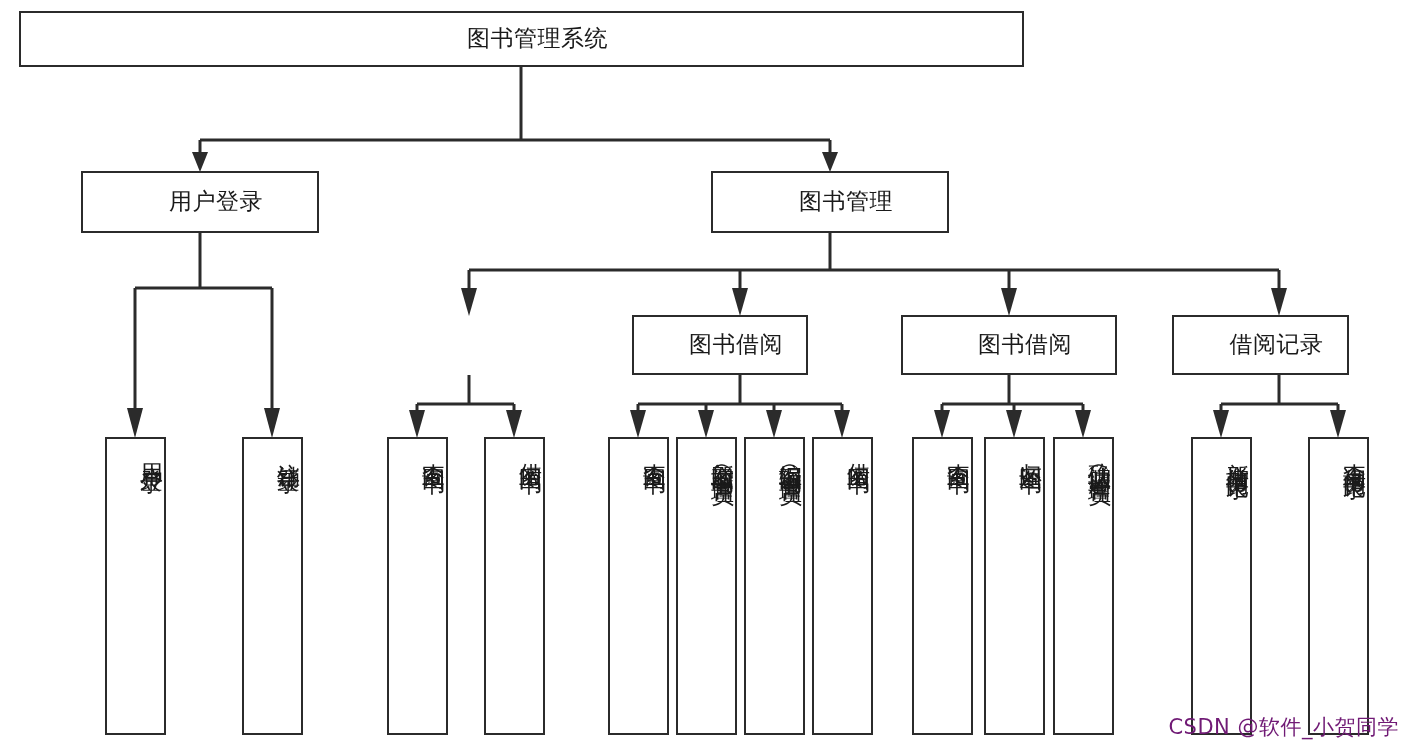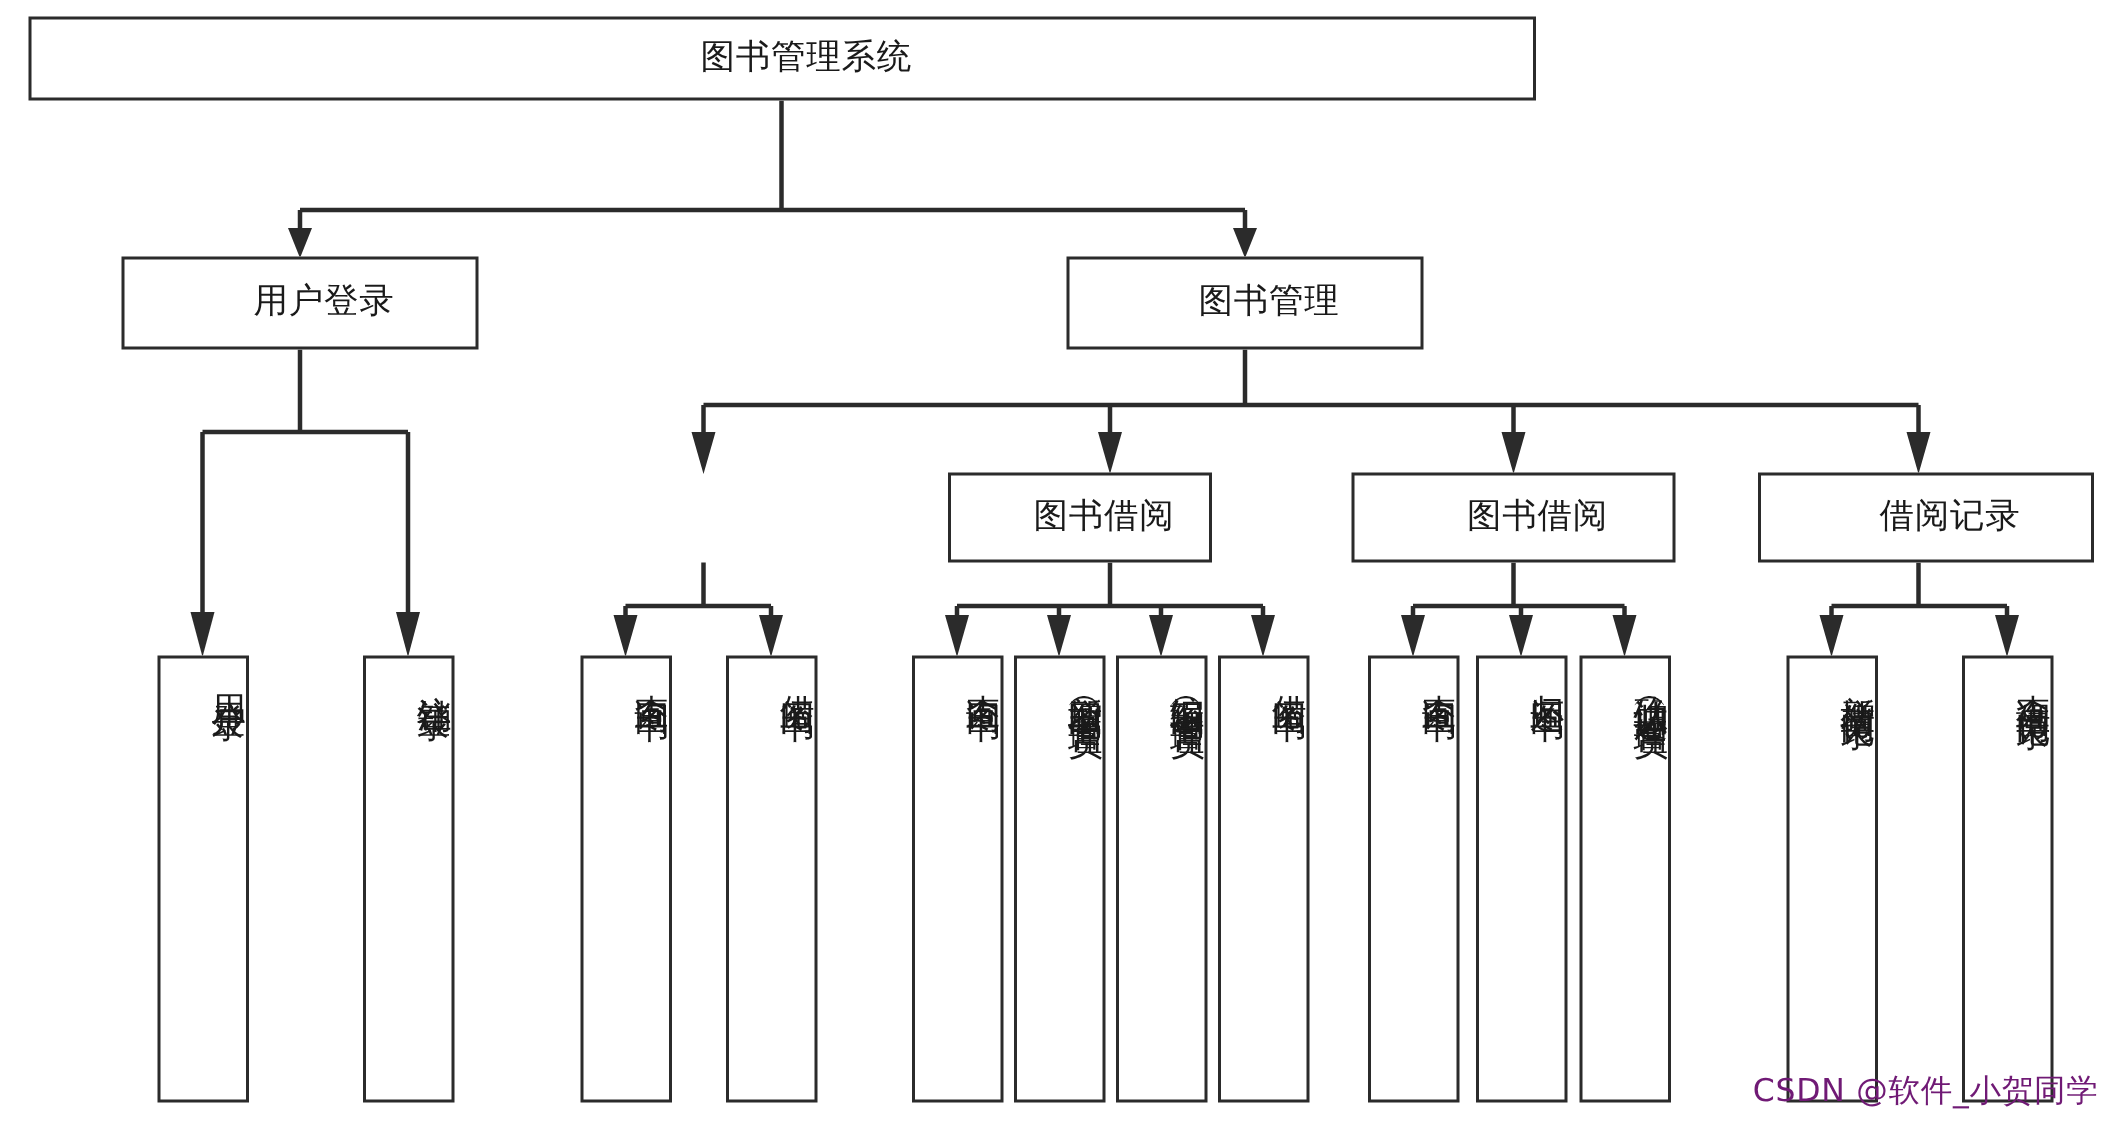--- a/index.html
+++ b/index.html
@@ -175,21 +175,21 @@
 
 
   <div class="node horizontal" style="left:632px; top:315px; width:176px; height:60px;">
     <span class="label">图书借阅</span>
   </div>
 
   <div class="node horizontal" style="left:901px; top:315px; width:216px; height:60px;">
     <span class="label">图书借阅</span>
   </div>
 
-  <div class="node horizontal" style="left:1172px; top:315px; width:224px; height:60px;">
+  <div class="node horizontal" style="left:1172px; top:315px; width:177px; height:60px;">
     <span class="label">借阅记录</span>
   </div>
 
   <div class="node vertical" style="left:387px; top:437px; width:61px; height:298px;">
     <span class="label">查询图书</span>
   </div>
 
   <div class="node vertical" style="left:484px; top:437px; width:61px; height:298px;">
     <span class="label">借阅图书</span>
   </div>

